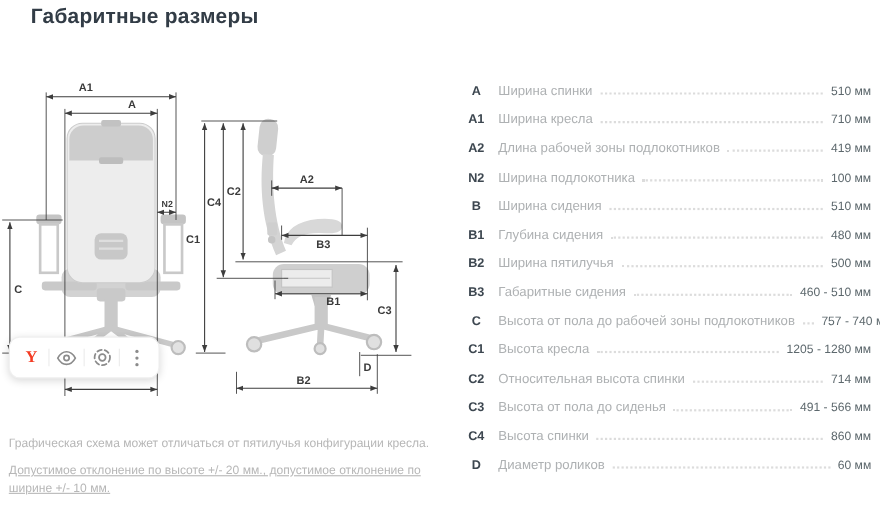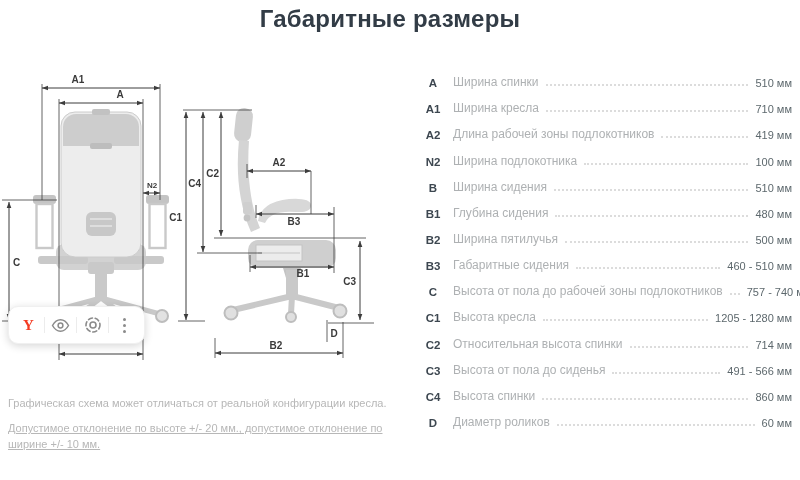--- a/index.html
+++ b/index.html
@@ -1,20 +1,20 @@
 <!DOCTYPE html>
 <html><head>
 <meta charset="utf-8">
 <style>
   * { margin:0; padding:0; box-sizing:border-box; }
   body { font-family:"Liberation Sans", sans-serif; background:#ffffff; }
   .page { position:relative; width:800px; height:480px; background:#ffffff; overflow:hidden; }
 
-  .title { position:absolute; top:5px; left:0; width:780px; text-align:center;
-           font-size:24px; font-weight:700; color:#323c46; letter-spacing:.2px; }
+  .title { position:absolute; top:5px; left:0; width:780px; 
+           font-size:19px; font-weight:700; color:#323c46; letter-spacing:.2px;padding-left:28px; }
 
   .diagram { position:absolute; left:0; top:52px; width:412px; height:330px; }
 
   
   .spec { position:absolute; left:420px; top:69px; width:372px; }
   .trow { display:flex; align-items:flex-end; height:26.15px; padding-bottom:6px; }
   .tcode { width:26px; text-align:center; font-size:11.5px; font-weight:700; color:#3d4750; flex:0 0 auto; }
   .tlabel { font-size:12px; color:#aeb1b3; margin-left:7px; white-space:nowrap; }
   .tleader { flex:1 1 auto; border-bottom:2px dotted #dcdcdc; margin:0 7px 3px 7px; min-width:10px; }
   .tvalue { font-size:11px; color:#5d686d; white-space:nowrap;margin-top:20px; }
@@ -251,16 +251,16 @@
       <span class="tvalue">860 мм</span>
     </div>
     <div class="trow">
       <span class="tcode">D</span>
       <span class="tlabel">Диаметр роликов</span>
       <span class="tleader"></span>
       <span class="tvalue">60 мм</span>
     </div>
   </div>
 
-  <div class="note note1">Графическая схема может отличаться от реальной конфигурации кресла.</div>
+  <div class="note note1">Графическая схема может отличаться от пятилучья конфигурации кресла.</div>
   <div class="note note2">Допустимое отклонение по высоте +/- 20 мм., допустимое отклонение по ширине +/- 10 мм.</div>
 
 </div>
 
 </body></html>

